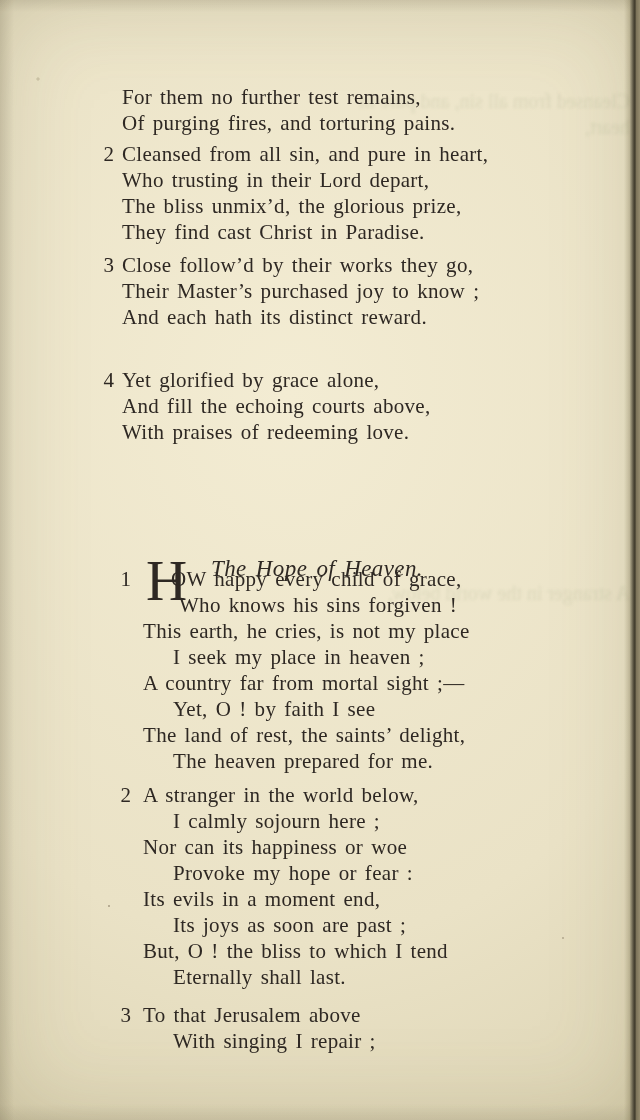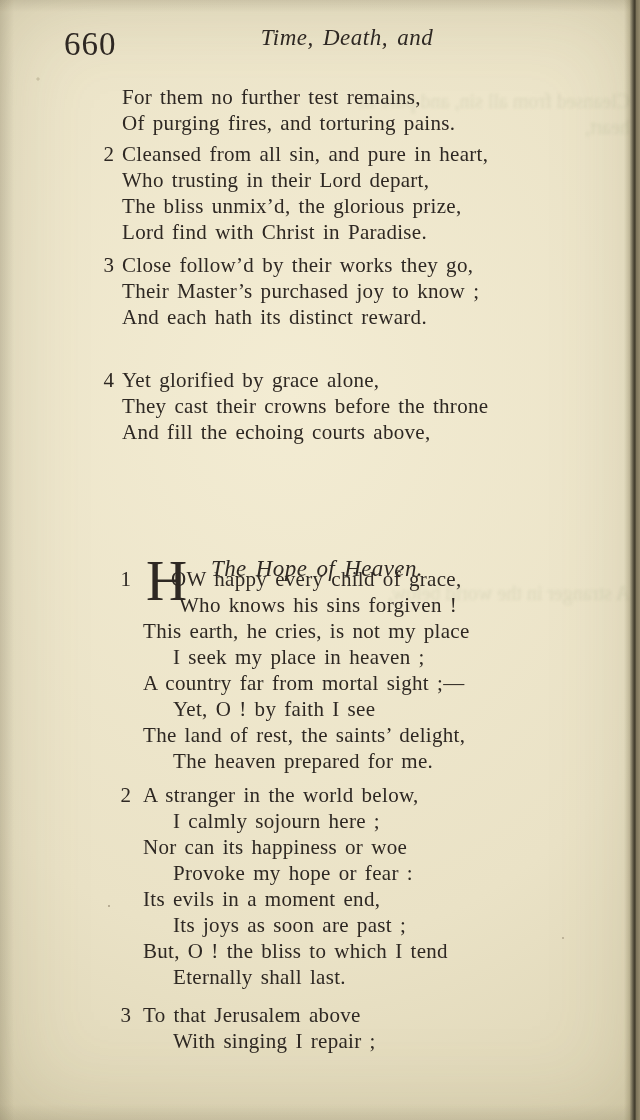--- a/index.html
+++ b/index.html
@@ -59,50 +59,46 @@
   .dc1{padding-left:28px;} .dc2{padding-left:36px;}
 </style>
 </head>
 <body>
 
 <div class="page">
 
   <div class="ghost g1">Cleansed from all sin, and pure in heart,</div>
   <div class="ghost g2">A stranger in the world below,</div>
 
-  <div class="hdr-row">
-    <span class="pageno">660</span>
-    <span class="running">Time, Death, and</span>
-  </div>
 
   <div class="stanza sA1">
     <div class="line">For them no further test remains,</div>
     <div class="line">Of purging fires, and torturing pains.</div>
   </div>
 
   <div class="stanza sA2">
     <span class="vnum">2</span>
     <div class="line">Cleansed from all sin, and pure in heart,</div>
     <div class="line">Who trusting in their Lord depart,</div>
     <div class="line">The bliss unmix’d, the glorious prize,</div>
-    <div class="line">Lord find with Christ in Paradise.</div>
+    <div class="line">They find cast Christ in Paradise.</div>
   </div>
 
   <div class="stanza sA3">
     <span class="vnum">3</span>
     <div class="line">Close follow’d by their works they go,</div>
     <div class="line">Their Master’s purchased joy to know ;</div>
     <div class="line">And each hath its distinct reward.</div>
   </div>
 
   <div class="stanza sA4">
     <span class="vnum">4</span>
     <div class="line">Yet glorified by grace alone,</div>
-    <div class="line">They cast their crowns before the throne</div>
     <div class="line">And fill the echoing courts above,</div>
+    <div class="line">With praises of redeeming love.</div>
   </div>
 
   <div class="hymn-title">The Hope of Heaven.</div>
 
   <div class="stanza b sB1">
     <span class="vnum">1</span>
     <span class="dropcap">H</span>
     <div class="line dc1">OW happy every child of grace,</div>
     <div class="line dc2">Who knows his sins forgiven !</div>
     <div class="line">This earth, he cries, is not my place</div>

